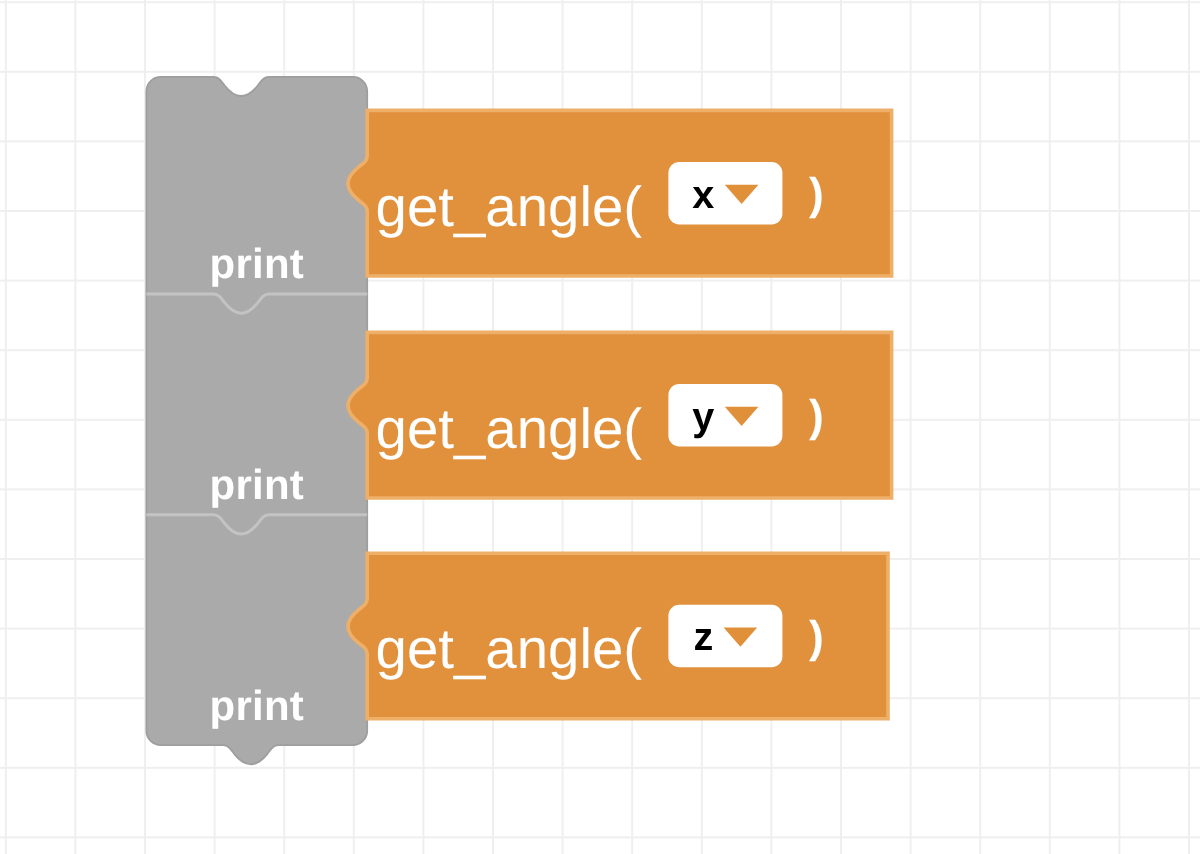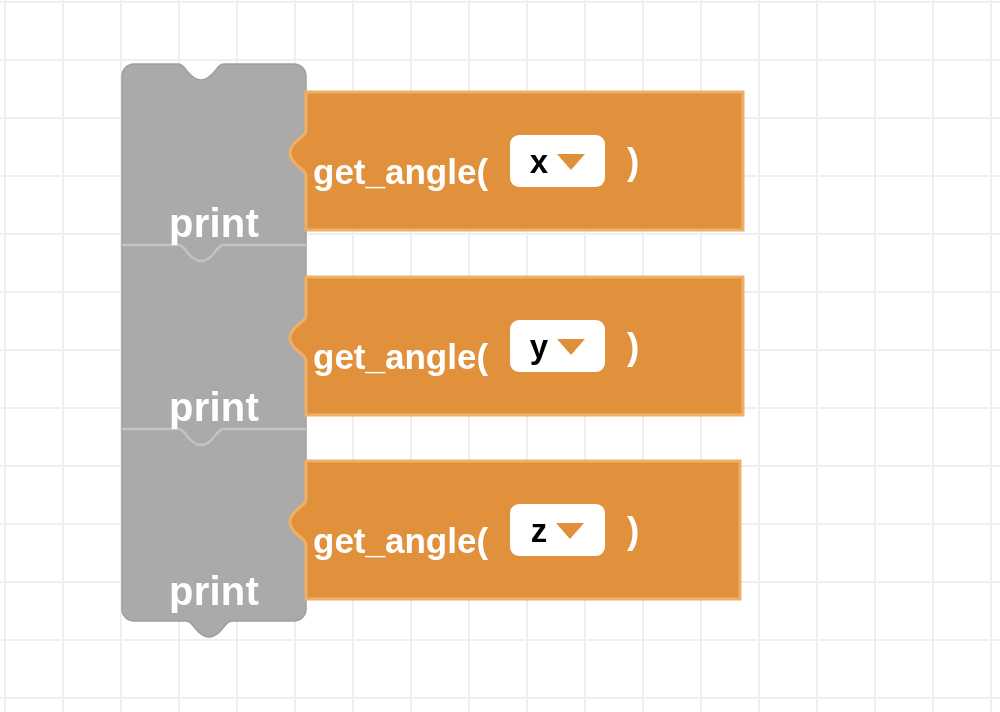--- a/index.html
+++ b/index.html
@@ -30,21 +30,21 @@
     height: 557px;
   }
   #gray-stack svg { display: block; width: 100%; height: 100%; overflow: visible; }
 
   .print-label {
     position: absolute;
     left: 0;
     width: 184px;
     text-align: center;
     color: #ffffff;
-    font-size: 40px;
+    font-size: 35px;
     font-weight: bold;
     letter-spacing: 0.2px;
     line-height: 1;
     user-select: none;
   }
   .print-label.p0 { top: 139px; }
   .print-label.p1 { top: 323px; }
   .print-label.p2 { top: 507px; }
 
   
@@ -63,22 +63,22 @@
     left: 23px;
     top: 0;
     height: 138px;
     display: flex;
     align-items: center;
     gap: 0px;
     padding-left: 7px;
   }
   .fn-name {
     color: #ffffff;
-    font-size: 35px;
-    font-weight: bold;
+    font-size: 47px;
+    font-weight: normal;
     line-height: 1;
     user-select: none;
     white-space: nowrap;
     margin-top: 20px;
   }
   .dropdown {
     display: inline-flex;
     align-items: center;
     justify-content: center;
     gap: 9px;

